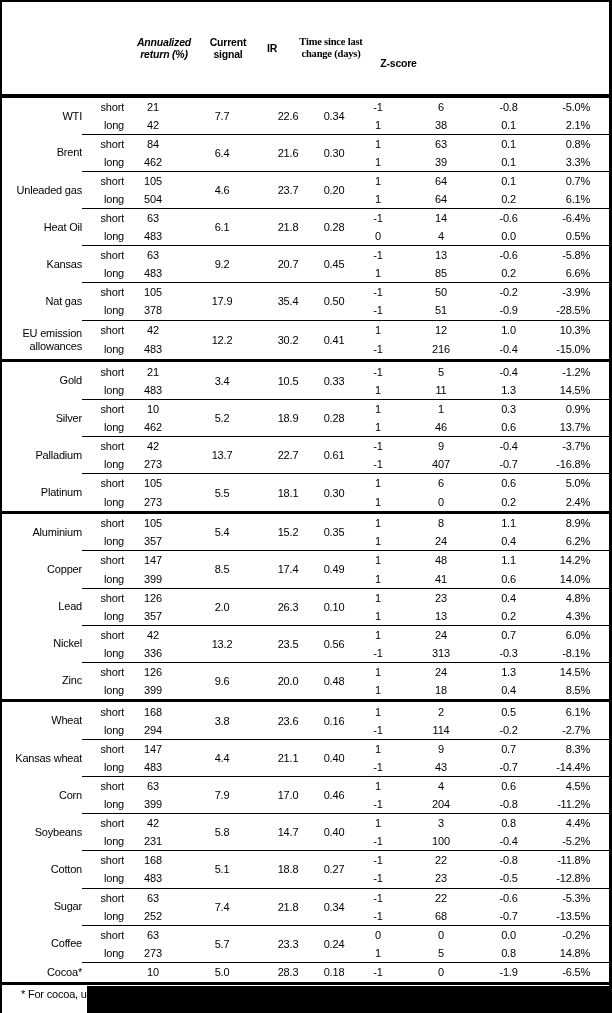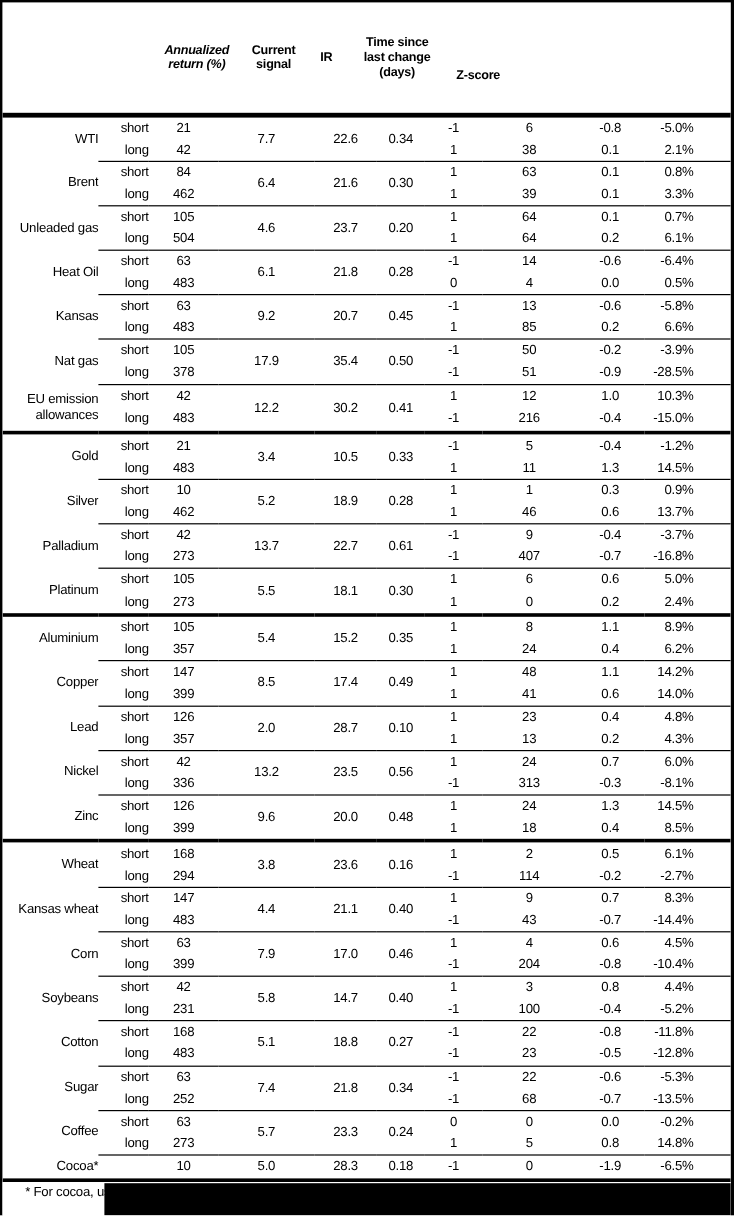--- a/index.html
+++ b/index.html
@@ -30,21 +30,21 @@
     letter-spacing: -0.2px;
     box-sizing: border-box;
   }
   .w-name { width: 80px; }
   .w-pos  { width: 42px; }
   .w-look { width: 58px; }
   .w-ann  { width: 80px; font-style: italic; }
   .w-vol  { width: 52px; }
   .w-ir   { width: 40px; }
   .w-sig  { width: 48px; }
-  .w-days { width: 78px; padding: 0 7px; }
+  .w-days { width: 78px; padding: 0 7px; font-family: Liberation Serif, serif; }
   .w-z    { width: 57px; margin-top: 31px; }
   .w-pct  { width: 72px; padding: 0 3px; }
   
   .tbl-wrap { height: 884px; overflow: hidden; }
   .body-table {
     border-collapse: collapse;
     table-layout: fixed;
     width: 607px;
     height: 884px;
   }
@@ -57,21 +57,21 @@
     overflow: hidden;
     white-space: nowrap;
   }
   td.cell-name {
     text-align: right;
     padding-left: 3px;
     white-space: normal;
     line-height: 13px;
   }
   td.cell-pos { text-align: right; padding-left: 3px; }
-  td.cell-pct { text-align: right; padding-right: 31px; }
+  td.cell-pct { text-align: right; padding-right: 19px; }
   tr.cstart > td { border-top: 1px solid #000; }
   tr.cstart > td.cell-name { border-top: 0; margin-left: 10px; }
   tr.sstart > td { border-top: 3px solid #000; }
   
   .footer {
     position: relative;
     height: 28px;
     border-top: 3px solid #000;
     background: #fff;
   }
@@ -375,21 +375,21 @@
             <td>1</td>
             <td>41</td>
             <td>0.6</td>
             <td class="cell-pct">14.0%</td>
           </tr>
           <tr class="cstart">
             <td class="cell-name" rowspan="2">Lead</td>
             <td class="cell-pos">short</td>
             <td>126</td>
             <td rowspan="2">2.0</td>
-            <td rowspan="2">28.7</td>
+            <td rowspan="2">26.3</td>
             <td rowspan="2">0.10</td>
             <td>1</td>
             <td>23</td>
             <td>0.4</td>
             <td class="cell-pct">4.8%</td>
           </tr>
           <tr>
             <td class="cell-pos">long</td>
             <td>357</td>
             <td>1</td>
@@ -488,21 +488,21 @@
             <td>4</td>
             <td>0.6</td>
             <td class="cell-pct">4.5%</td>
           </tr>
           <tr>
             <td class="cell-pos">long</td>
             <td>399</td>
             <td>-1</td>
             <td>204</td>
             <td>-0.8</td>
-            <td class="cell-pct">-10.4%</td>
+            <td class="cell-pct">-11.2%</td>
           </tr>
           <tr class="cstart">
             <td class="cell-name" rowspan="2">Soybeans</td>
             <td class="cell-pos">short</td>
             <td>42</td>
             <td rowspan="2">5.8</td>
             <td rowspan="2">14.7</td>
             <td rowspan="2">0.40</td>
             <td>1</td>
             <td>3</td>

